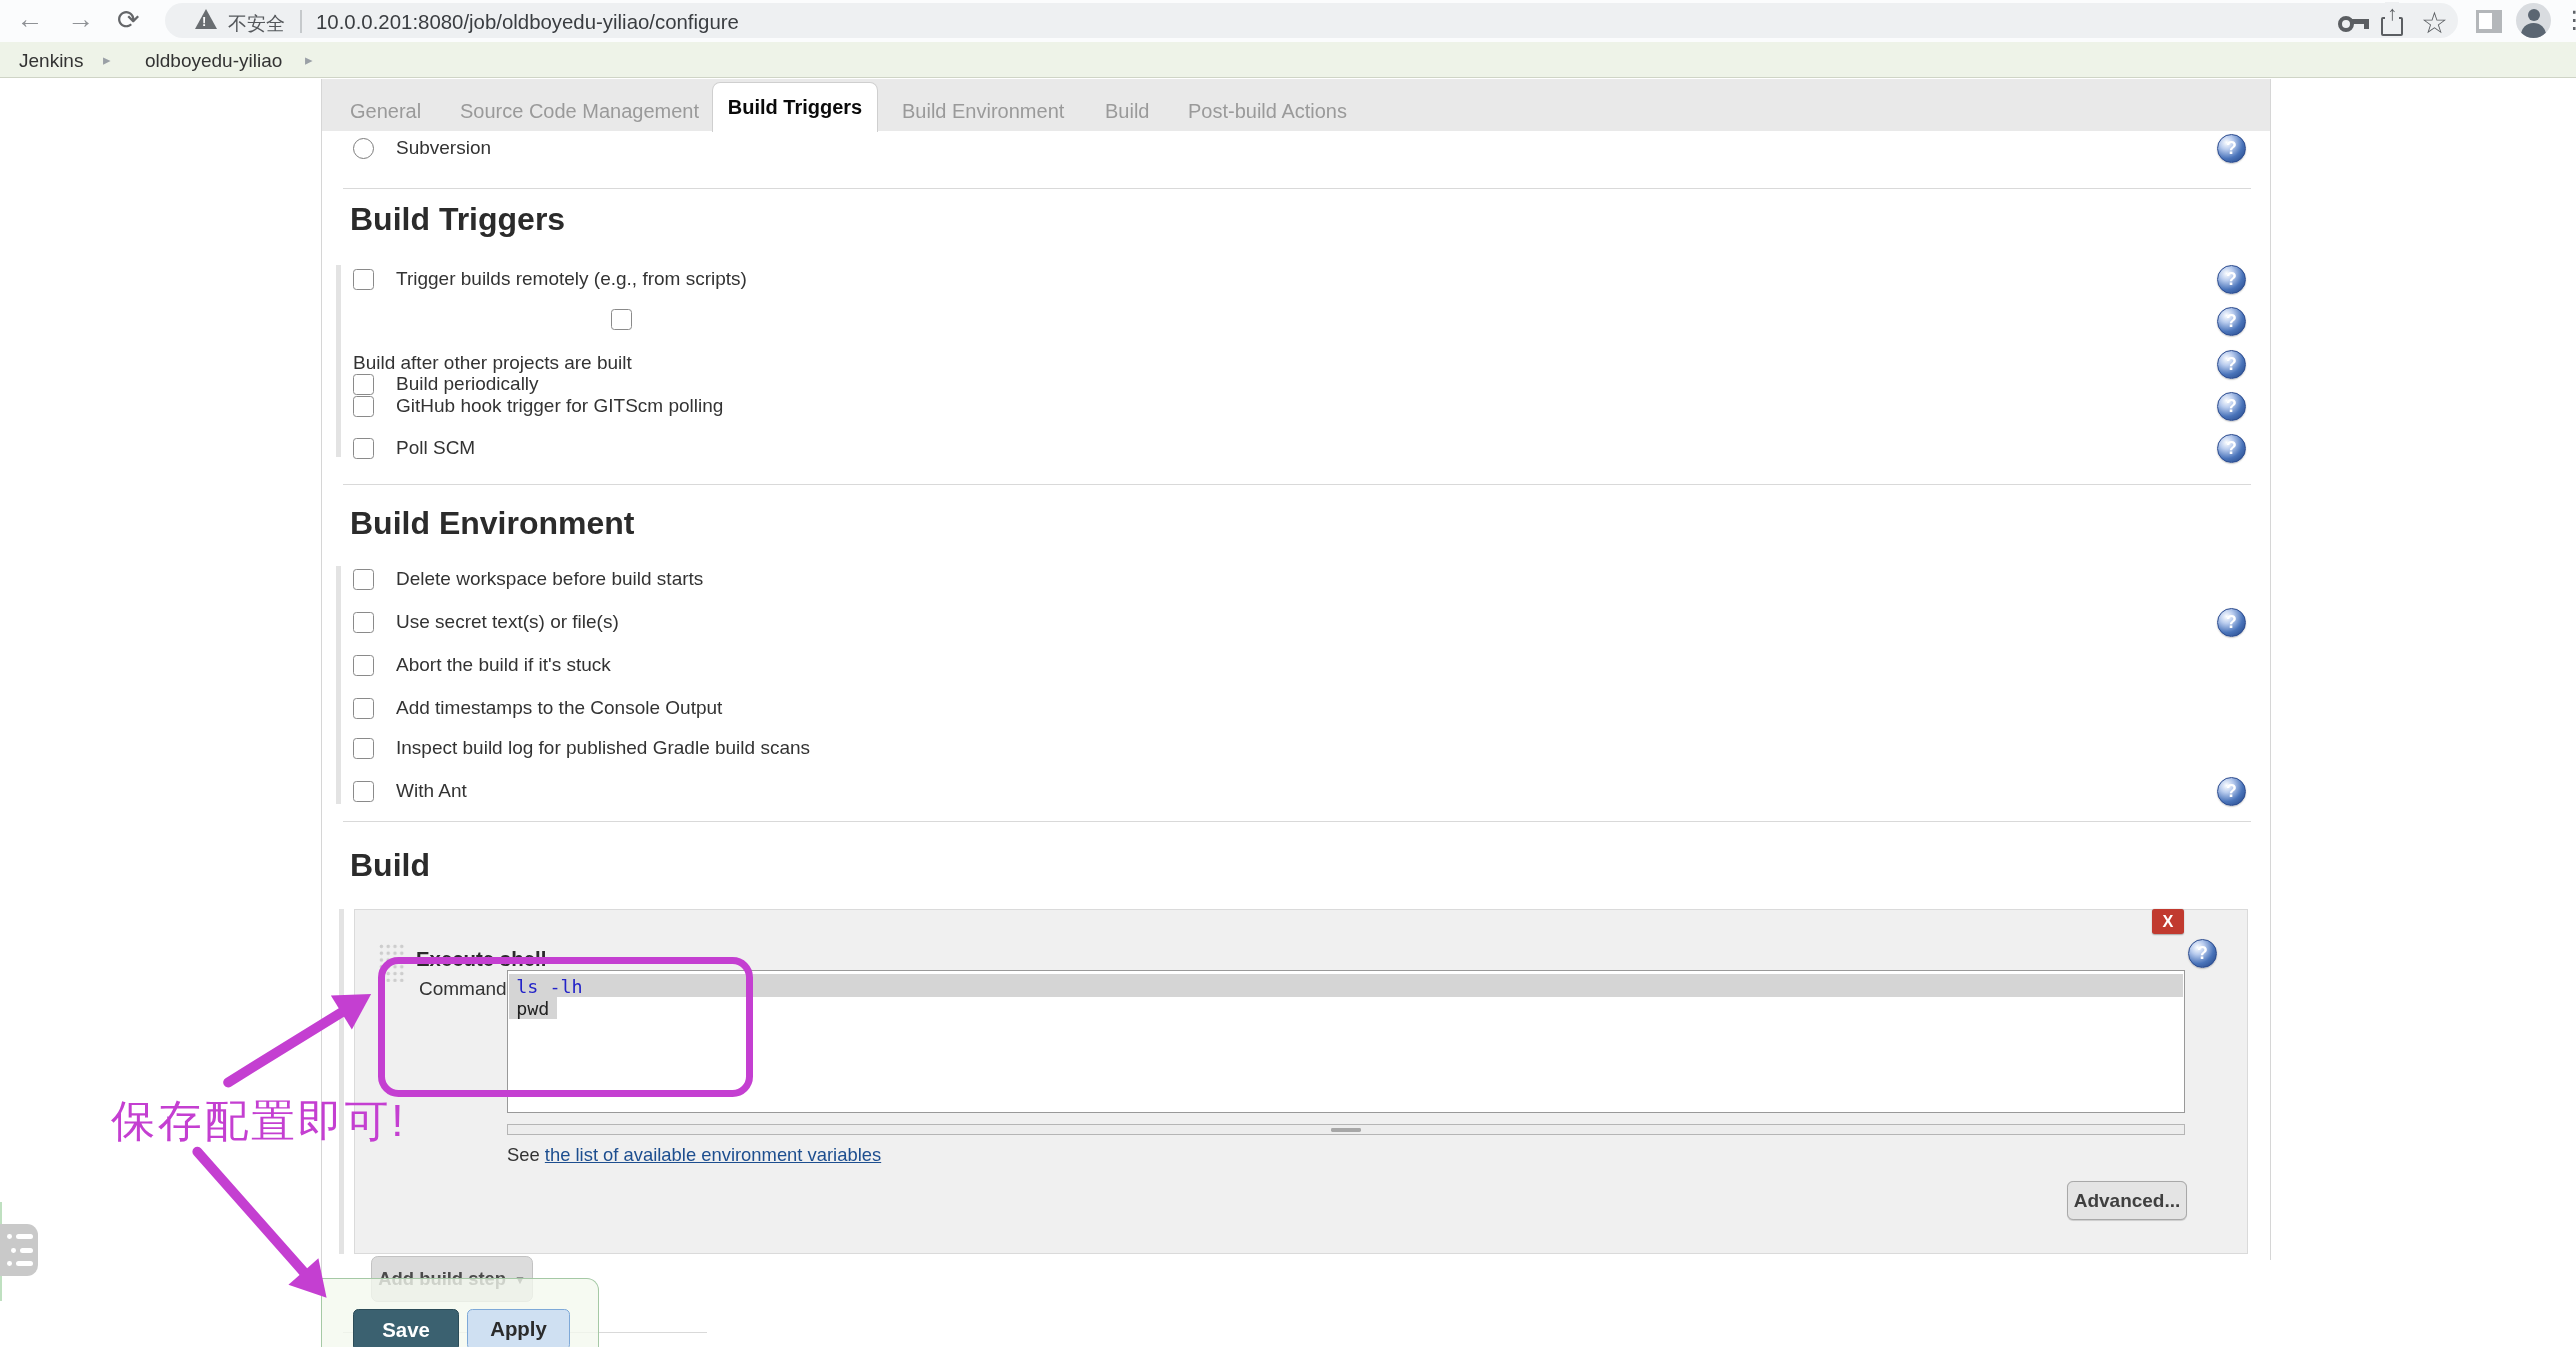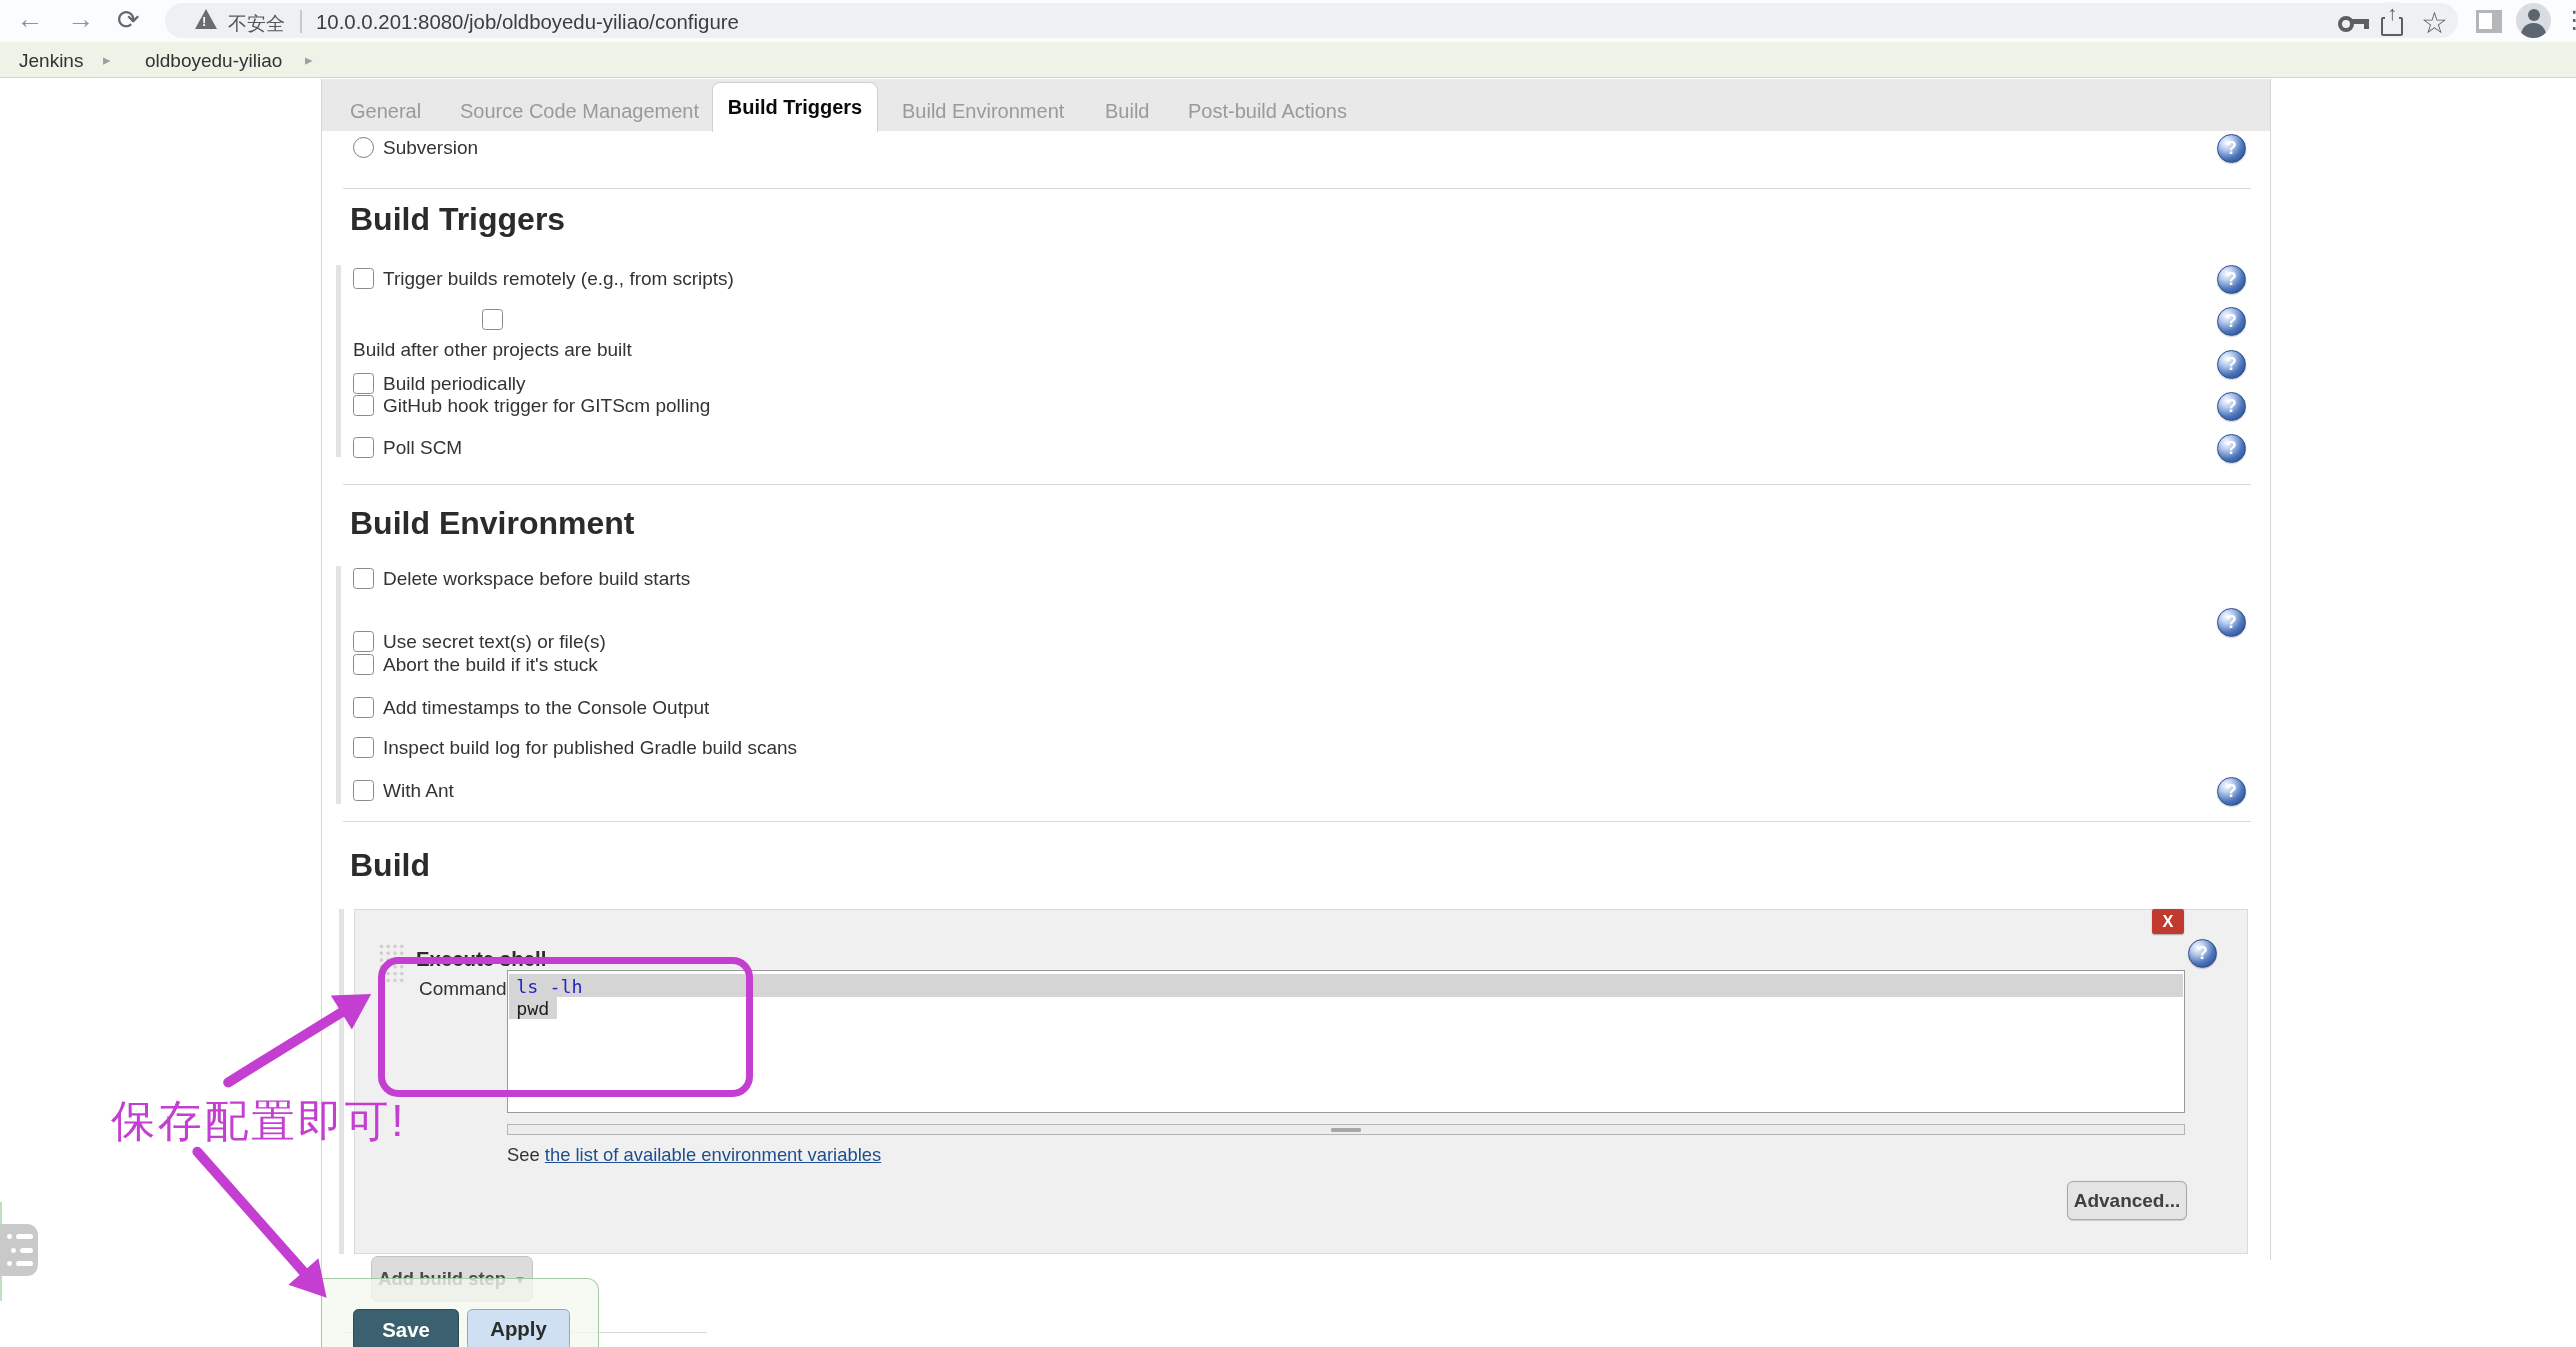--- a/index.html
+++ b/index.html
@@ -39,21 +39,21 @@
   .card-left{left:321px;top:79px;width:1.4px;height:1269px;background:#d6d6d6;}
   .card-right{left:2270px;top:79px;width:1.4px;height:1181px;background:#d6d6d6;}
   .tabbar{left:322px;top:79px;width:1948px;height:52px;background:#e9e9e9;}
   .tab-label{top:21px;font-size:20px;color:#9a9a9a;cursor:default;}
   .tab-active{left:390px;top:3.4px;width:164px;height:49px;background:#fff;border:0.7px solid #cfcfcf;border-bottom:none;border-radius:8.2px 8.2px 0 0;display:flex;align-items:center;justify-content:center;font-size:20px;font-weight:bold;color:#0a0a0a;}
 
   .divider{height:1.4px;background:#d9d9d9;}
   .h1{font-size:32px;font-weight:bold;color:#2b2b2b;}
   .indent-strip{width:5.4px;background:#e3e3e3;}
 
-  .opt-row{display:flex;align-items:center;gap:9px;height:23px;}
+  .opt-row{display:flex;align-items:flex-end;gap:22px;height:23px;}
   .checkbox{width:19px;height:19px;border:1.4px solid #8a8a8a;border-radius:3.4px;background:#fff;flex:0 0 auto;}
   .radio{width:19px;height:19px;border:1.4px solid #7c7c7c;border-radius:50%;background:#fff;flex:0 0 auto;}
   .opt-label{font-size:19px;color:#333;white-space:nowrap;}
 
   .help{width:27px;height:27px;border-radius:50%;border:1.4px solid #2a4a8e;color:#fff;font-weight:bold;font-size:17.7px;display:flex;align-items:center;justify-content:center;background:radial-gradient(circle at 32% 28%, #fdfeff 0%, #b9ccee 26%, #4a74ba 60%, #1f3f7e 100%);box-shadow:0 0.7px 1.4px rgba(0,0,0,.25);cursor:pointer;}
 
   
   .step-panel{left:354px;top:909px;width:1894px;height:345px;background:#f0f0f0;border:0.7px solid #dadada;box-sizing:border-box;}
   .drag-dots{left:378px;top:943px;width:27px;height:39px;background-image:radial-gradient(#cdcdcd 1.8px, transparent 2px);background-size:6.8px 6.8px;}
   .step-title{left:416px;top:948px;font-size:20.4px;font-weight:bold;color:#2b2b2b;}
@@ -213,21 +213,21 @@
 
   <div class="abs divider" style="left:343px;top:484px;width:1908px;"></div>
 
   <div class="abs h1" style="left:350px;top:505px;">Build Environment</div>
   <div class="abs indent-strip" style="left:336px;top:566px;height:238px;"></div>
 
   <div class="abs opt-row" style="left:353px;top:567px;">
     <span class="checkbox"></span>
     <span class="opt-label">Delete workspace before build starts</span>
   </div>
-  <div class="abs opt-row" style="left:353px;top:610px;margin-top:20px;">
+  <div class="abs opt-row" style="left:353px;top:610px;">
     <span class="checkbox"></span>
     <span class="opt-label">Use secret text(s) or file(s)</span>
   </div>
   <div class="abs opt-row" style="left:353px;top:653px;">
     <span class="checkbox"></span>
     <span class="opt-label">Abort the build if it's stuck</span>
   </div>
   <div class="abs opt-row" style="left:353px;top:696px;">
     <span class="checkbox"></span>
     <span class="opt-label">Add timestamps to the Console Output</span>

